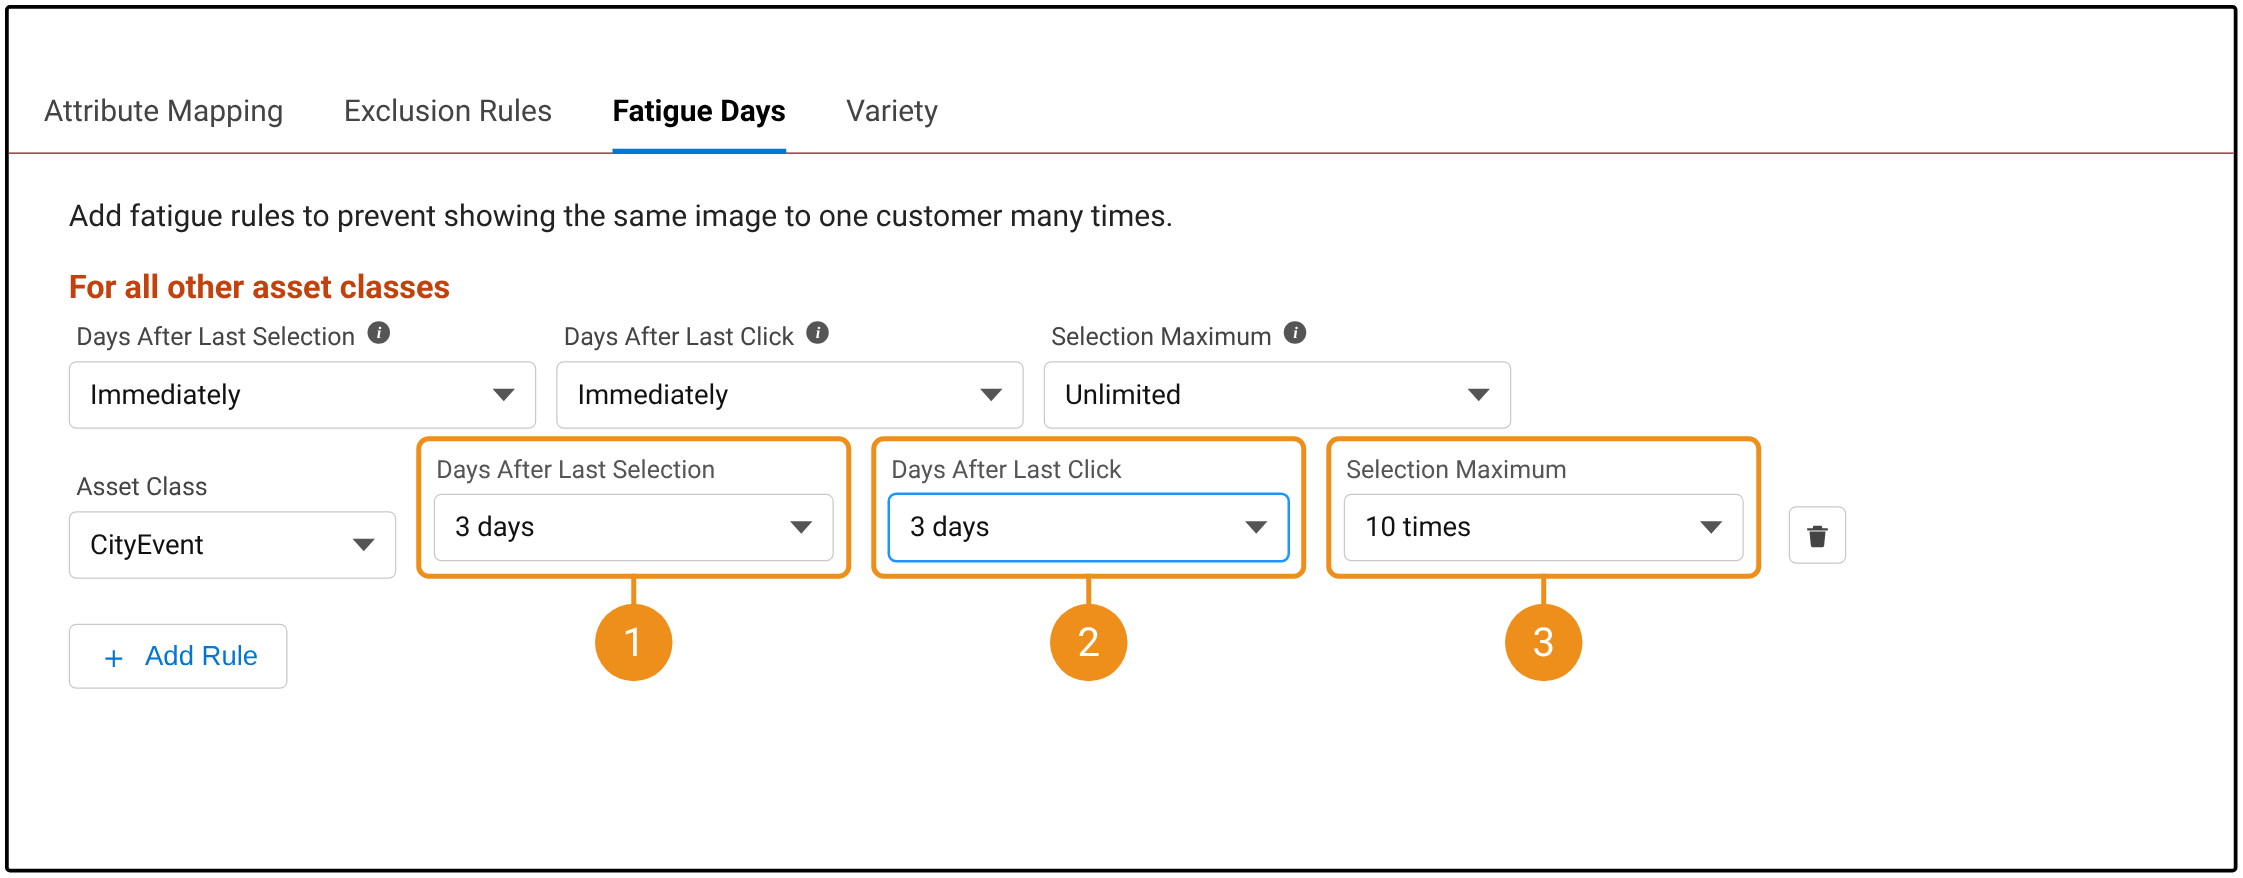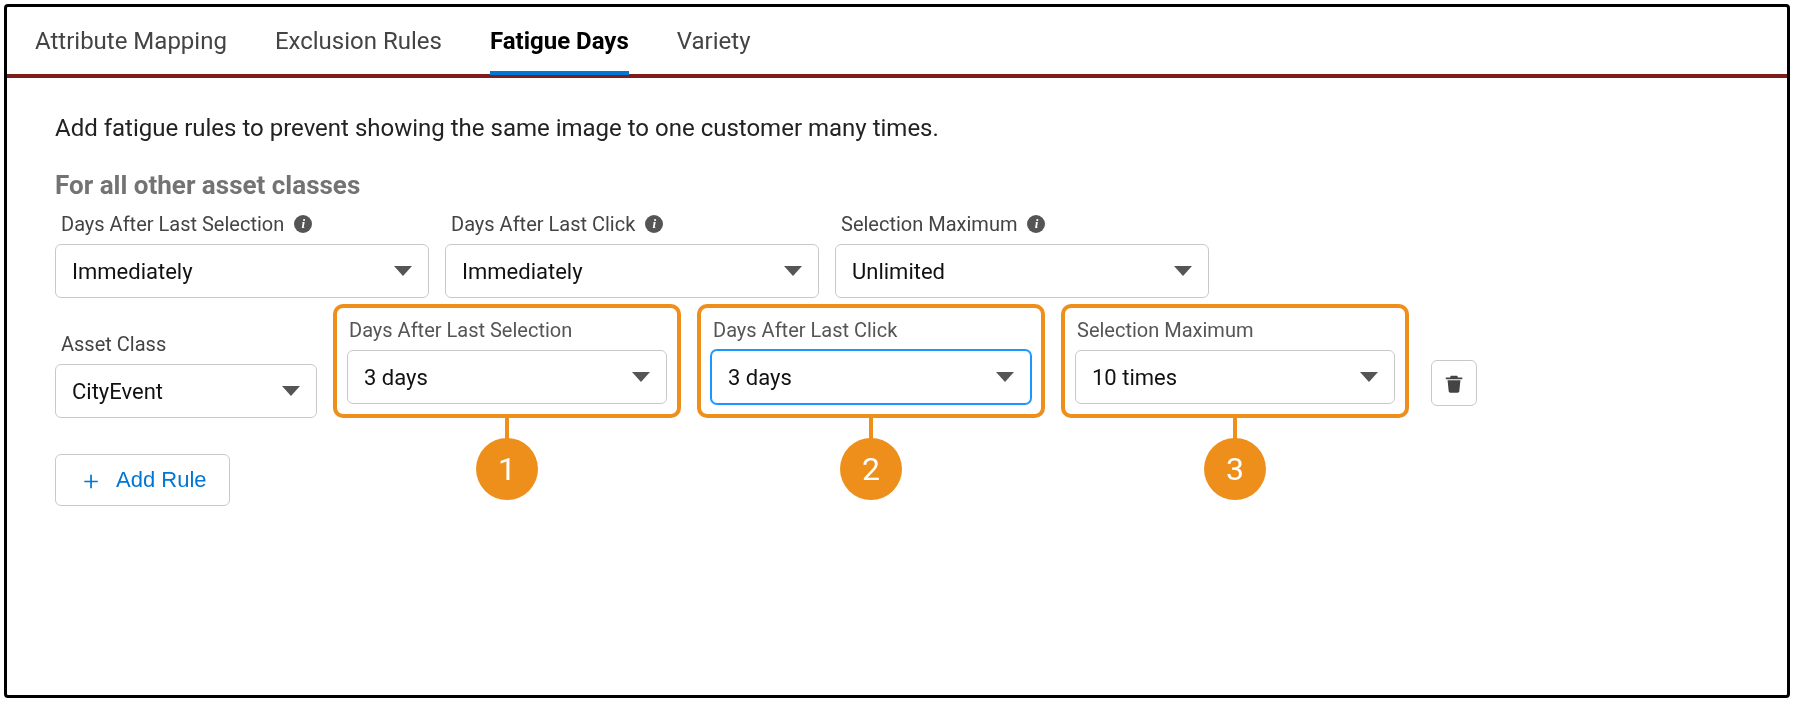--- a/index.html
+++ b/index.html
@@ -14,21 +14,22 @@
     border-radius: 4px;
     width: 100%;
     height: 694px;
     overflow: hidden;
     position: relative;
   }
   .tabs {
     display: flex;
     gap: 48px;
     padding: 20px 28px 0 28px;
-    border-bottom: 4px solid #7f1d1d;
+    border-bottom: 1px solid #7f1d1d;
+    margin-top: 48px;
   }
   .tab {
     font-size: 24px;
     color: #444;
     padding-bottom: 16px;
     cursor: pointer;
     border-bottom: 4px solid transparent;
     margin-bottom: -1px;
   }
   .tab.active {
@@ -40,37 +41,37 @@
     padding: 24px 48px;
   }
   .intro {
     font-size: 24px;
     color: #222;
     margin: 12px 0 28px 0;
   }
   .section-heading {
     font-size: 26px;
     font-weight: 700;
-    color: #737373;
+    color: #c2410c;
     margin: 18px 0 8px 0;
   }
   .row {
     display: flex;
     gap: 16px;
     align-items: flex-end;
   }
   .field {
     display: flex;
     flex-direction: column;
   }
   .field-label {
     font-size: 20px;
     color: #444;
     display: flex;
-    align-items: center;
+    align-items: flex-start;
     gap: 10px;
     padding: 4px 6px 8px 6px;
   }
   .info-icon {
     width: 18px; height: 18px;
     background: #555;
     color: #fff;
     border-radius: 50%;
     display: inline-flex;
     align-items: center;

